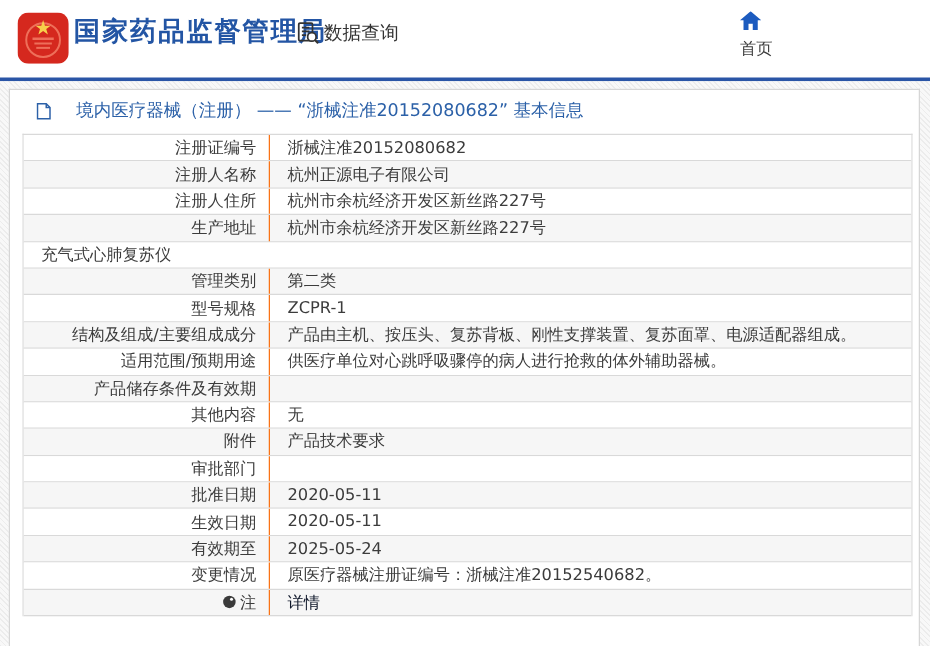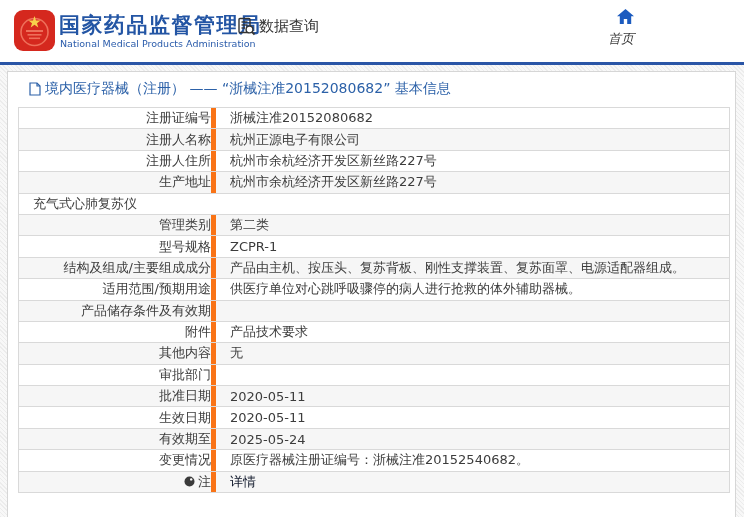--- a/index.html
+++ b/index.html
@@ -9,42 +9,42 @@
     background:#ffffff;
   }
   
   .header{position:absolute;left:0;top:0;width:744px;height:62px;background:#fff;}
   .logo{position:absolute;left:14px;top:10px;width:41px;height:41px;cursor:pointer;}
   .brand-title{position:absolute;left:59px;top:11px;font-size:21px;font-weight:bold;
     color:#2355a4;letter-spacing:1.5px;white-space:nowrap;}
   .brand-sub{position:absolute;left:60px;top:38px;font-size:9.5px;color:#2b5cab;white-space:nowrap;}
   .data-query{position:absolute;left:237px;top:17px;display:flex;align-items:center;gap:3px;
     font-size:15px;color:#333;cursor:pointer;}
-  .top-nav-item{position:absolute;top:9px;text-align:right;cursor:pointer;font-style:italic;}
+  .top-nav-item{position:absolute;top:9px;text-align:left;cursor:pointer;}
   .top-nav-item .navlabel{display:block;font-size:13px;color:#3c3c3c;margin-top:2px;white-space:nowrap;}
   .nav-home{left:592px;width:42px;}
   .nav-hall{left:650px;width:86px;}
   
   .blue-line{position:absolute;left:0;top:62px;width:744px;height:3px;background:#2a55a6;}
   .page-bg{position:absolute;left:0;top:65px;width:744px;height:452px;
     background:repeating-linear-gradient(45deg,#ececec 0 1px,#f8f8f8 1px 3px);}
   
   .panel{position:absolute;left:7px;top:71px;width:729px;height:446px;box-sizing:border-box;
     background:#fff;border:1px solid #d6d6d6;border-bottom:none;}
-  .page-title-row{position:absolute;left:21px;top:8px;display:flex;align-items:center;gap:4px;
+  .page-title-row{position:absolute;left:21px;top:8px;display:flex;align-items:center;gap:20px;
     color:#2c61a8;font-size:14px;white-space:nowrap;}
   
   .info-table{position:absolute;left:10px;top:35px;width:712px;
     border:1px solid #d9d9d9;border-bottom:none;box-sizing:border-box;}
   .row{display:flex;height:21.4px;box-sizing:border-box;border-bottom:1px solid #d9d9d9;
     align-items:center;font-size:13px;color:#3c3c3c;background:#fff;}
   .row:nth-child(even){background:#f6f6f6;}
   .cell{box-sizing:border-box;height:100%;display:flex;align-items:center;}
-  .cell.label{width:197px;justify-content:flex-end;
-    border-right:5px solid #f97316;white-space:nowrap;}
+  .cell.label{width:197px;justify-content:flex-end;padding-right:10px;
+    border-right:1px solid #f97316;white-space:nowrap;}
   .cell.value{flex:1;padding-left:14px;white-space:nowrap;overflow:hidden;}
   .detail-link{color:#0f172a;cursor:pointer;text-decoration:none;}
   .note-dot{display:inline-block;margin-right:3px;line-height:0;}
   svg{display:block;}
 </style>
 </head>
 <body>
 
 <div class="header">
 
@@ -53,21 +53,20 @@
       <rect x="0" y="0" width="41" height="41" rx="9" fill="#d5281e"></rect>
       <circle cx="20.5" cy="22" r="13.5" fill="none" stroke="#ee6f5a" stroke-width="1.6"></circle>
       <polygon points="20.5,6 22,10.5 26.5,10.5 23,13.2 24.3,17.5 20.5,14.8 16.7,17.5 18,13.2 14.5,10.5 19,10.5" fill="#f7d04b"></polygon>
       <rect x="12" y="20" width="17" height="2" fill="#ee6f5a"></rect>
       <rect x="13.5" y="24" width="14" height="1.6" fill="#ee6f5a"></rect>
       <rect x="15" y="27.5" width="11" height="1.6" fill="#ee6f5a"></rect>
     </svg>
   </div>
 
   <div class="brand-title">国家药品监督管理局</div>
-  <div class="brand-sub">National Medical Products Administration</div>
 
   <div class="data-query">
     <span>
       <svg width="19" height="19" viewBox="0 0 19 19" fill="none" stroke="#333" stroke-width="1.4">
         <rect x="2" y="1.5" width="11" height="14" rx="1"></rect>
         <line x1="4.5" y1="5" x2="10.5" y2="5"></line>
         <line x1="4.5" y1="8" x2="10.5" y2="8"></line>
         <line x1="4.5" y1="11" x2="8" y2="11"></line>
         <circle cx="12.5" cy="12.5" r="3.4" fill="#fff"></circle>
         <line x1="15" y1="15" x2="17.5" y2="17.5" stroke-width="1.8"></line>
@@ -147,27 +146,27 @@
     <div class="cell label">适用范围/预期用途</div>
     <div class="cell value">供医疗单位对心跳呼吸骤停的病人进行抢救的体外辅助器械。</div>
   </div>
 
   <div class="row">
     <div class="cell label">产品储存条件及有效期</div>
     <div class="cell value"></div>
   </div>
 
   <div class="row">
+    <div class="cell label">其他内容</div>
+    <div class="cell value">无</div>
+  </div>
+
+  <div class="row">
     <div class="cell label">附件</div>
     <div class="cell value">产品技术要求</div>
-  </div>
-
-  <div class="row">
-    <div class="cell label">其他内容</div>
-    <div class="cell value">无</div>
   </div>
 
 
   <div class="row">
     <div class="cell label">审批部门</div>
   </div>
 
   <div class="row">
     <div class="cell label">批准日期</div>
     <div class="cell value">2020-05-11</div>

